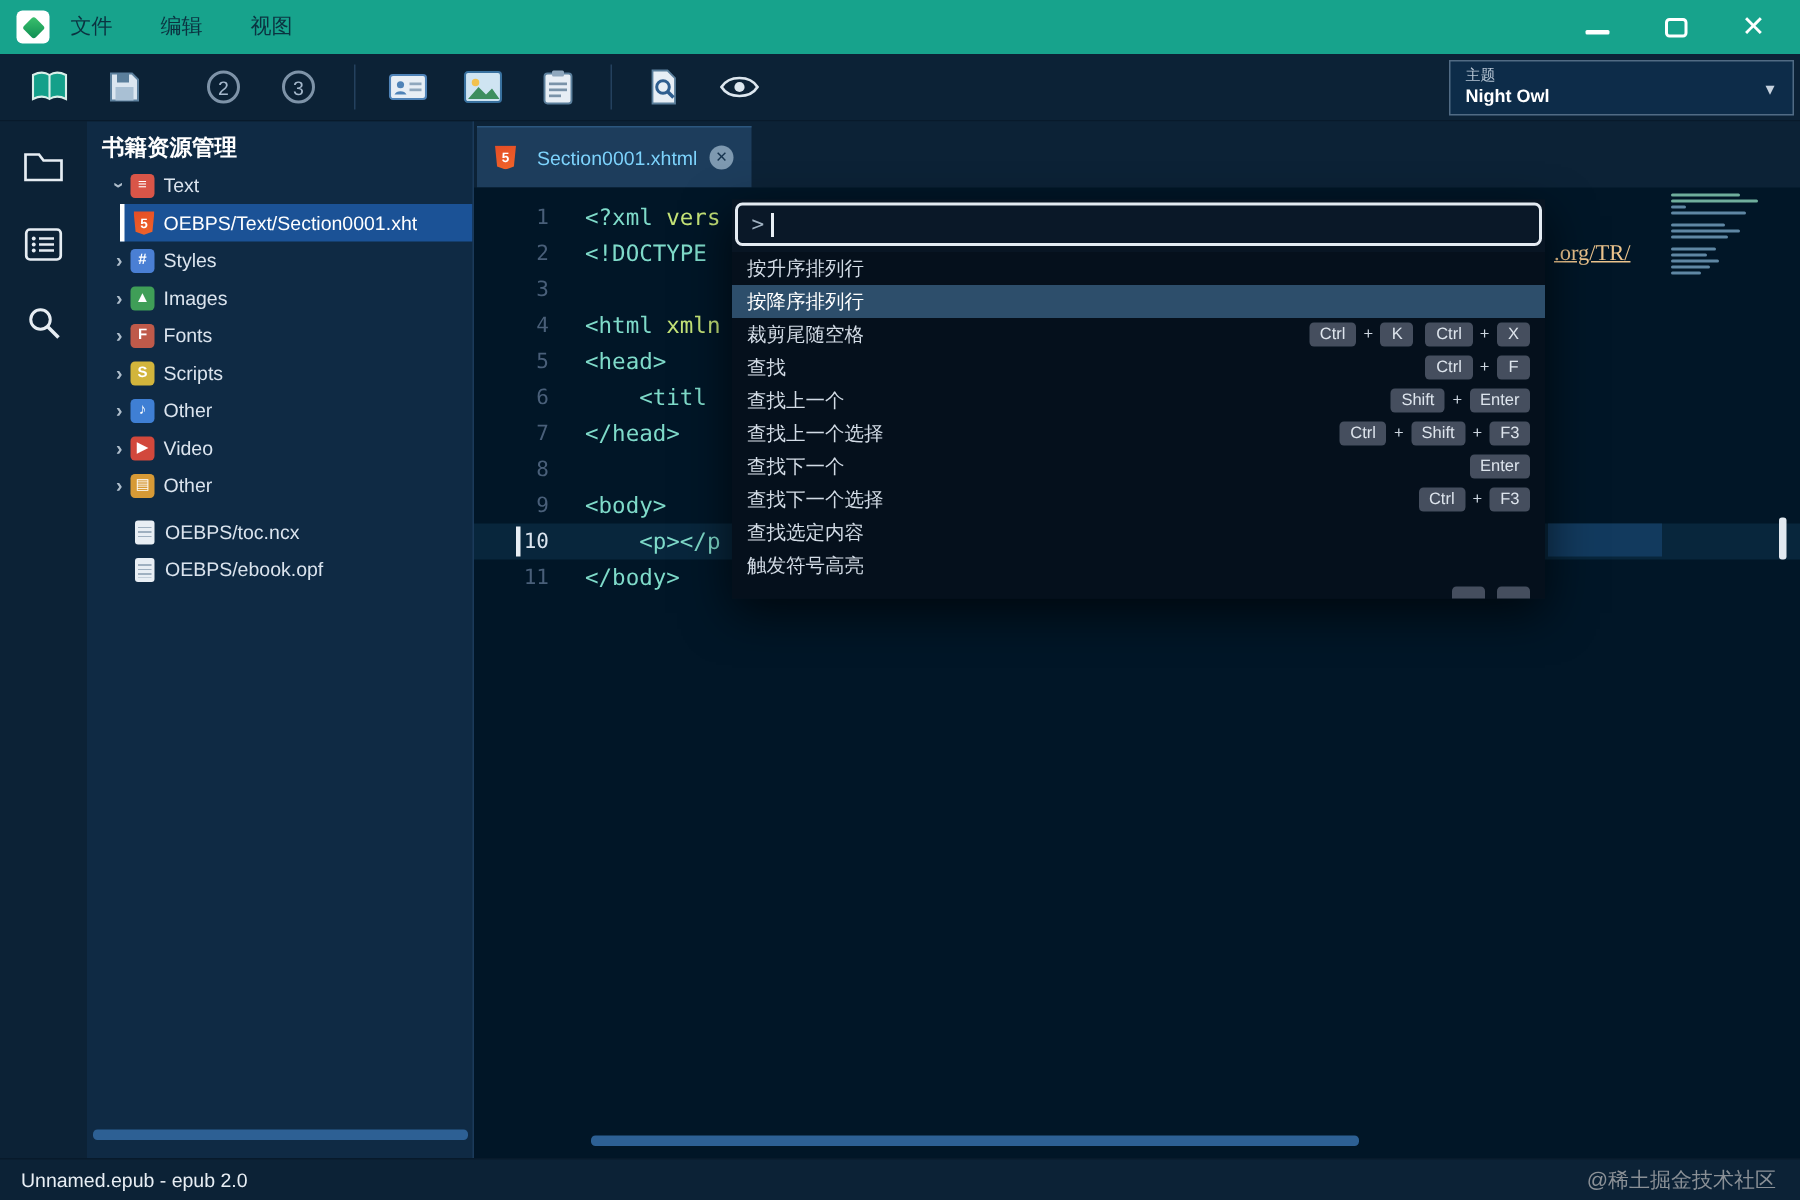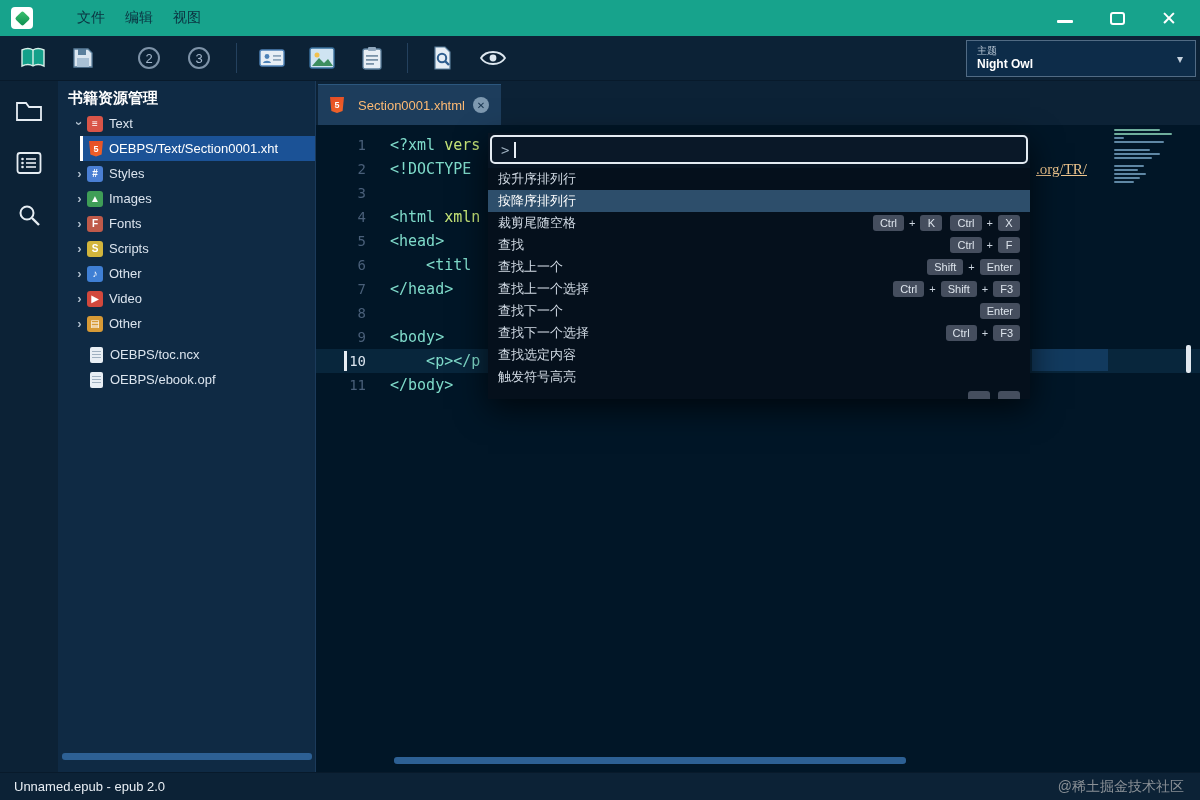--- a/index.html
+++ b/index.html
@@ -7,21 +7,21 @@
     font-family:"Liberation Sans","DejaVu Sans",sans-serif;}
   #window{position:relative;width:1200px;height:800px;background:#0c2236}
 
   
   .titlebar{position:absolute;left:0;top:0;width:1200px;height:36px;background:#17a38c;
     display:flex;align-items:center}
   .app-icon{width:22px;height:22px;margin-left:11px;background:#fff;border-radius:4px;
     display:flex;align-items:center;justify-content:center;flex:0 0 auto}
   .app-icon .diamond{width:11px;height:11px;background:linear-gradient(135deg,#3cc26e,#0d8d52);
     transform:rotate(45deg);border-radius:2px}
-  .menus{display:flex;margin-left:44px;gap:20px}
+  .menus{display:flex;margin-left:14px;gap:32px}
   .menu-item{color:#0b3240;font-size:14px}
   .win-controls{margin-left:auto;display:flex;align-items:center;gap:30px;margin-right:20px}
   .wbtn{width:22px;height:22px;display:flex;align-items:center;justify-content:center;color:#fff}
   .min-glyph{width:16px;height:3px;background:#fff;border-radius:1px;margin-top:6px}
   .max-glyph{width:15px;height:13px;border:2.5px solid #fff;border-radius:3px}
   .close-glyph{font-size:19px;font-weight:bold;color:#fff}
 
   
   .toolbar{position:absolute;left:0;top:36px;width:1200px;height:45px;background:#0c2236;
     display:flex;align-items:center;border-bottom:1px solid #081a2b}
@@ -59,21 +59,21 @@
   .doc-icon::before{content:"";position:absolute;left:2px;top:4px;width:9px;height:9px;
     background:repeating-linear-gradient(#9fb0c0 0 1px,transparent 1px 3px)}
   .tree-label{overflow:hidden}
   .hscroll{position:absolute;background:#2d6094;border-radius:3px;height:7px}
   .tree-hscroll{left:4px;top:672px;width:250px}
 
   
   .tabbar{position:absolute;left:316px;top:81px;width:884px;height:44px;background:#0c2236}
   .tab{position:absolute;left:2px;top:3px;height:41px;background:#1d3d5c;border-top:1px solid #2c577e;
     display:flex;align-items:center;padding:0 12px;gap:8px}
-  .tab-label{color:#fdba74;font-size:13px}
+  .tab-label{color:#7dd3fc;font-size:13px}
   .tab-close{width:16px;height:16px;border-radius:50%;background:#7e99b0;color:#15324d;font-size:10px;
     font-weight:bold;display:flex;align-items:center;justify-content:center}
 
   
   .code-area{position:absolute;left:316px;top:125px;width:884px;height:647px;background:#011627;overflow:hidden}
   .lines-wrap{padding-top:8px}
   .code-line{position:relative;height:24px;line-height:24px;white-space:pre;
     font-family:"DejaVu Sans Mono","Liberation Mono",monospace;font-size:15px}
   .code-line.current{background:#08263c}
   .code-line.current::before{content:"";position:absolute;left:28px;top:2px;width:3px;height:20px;background:#e8eef4}

